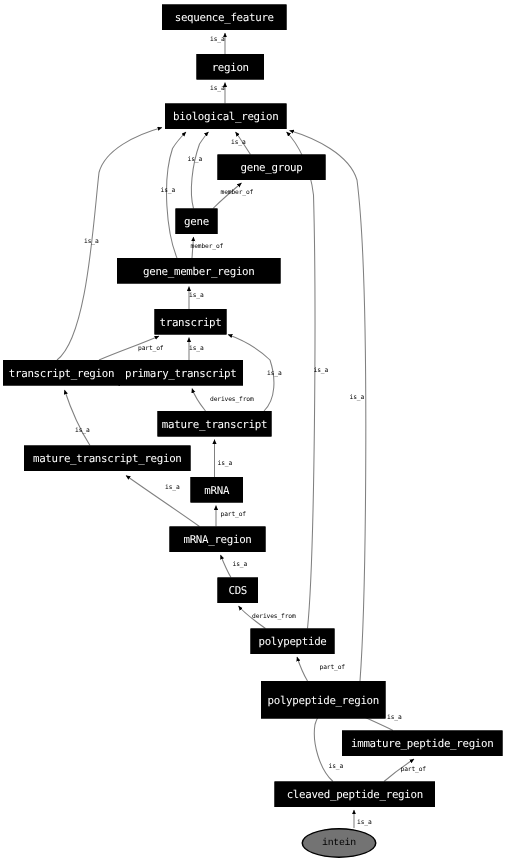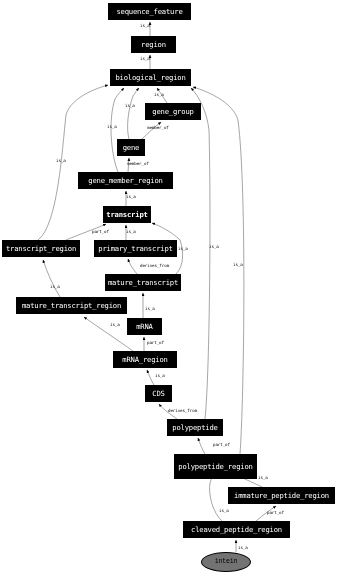--- a/index.html
+++ b/index.html
@@ -100,26 +100,26 @@
     <path d="M256,521 C263,515 270,510 276,506"></path>
 
     <path d="M236,552 L236,540"></path>
   </g>
 </svg>
 
 <div id="nodes">
     <div class="node" style="left: 108px; top: 3px; width: 83px; height: 17px; font-size: 7.2px;">sequence_feature</div>
     <div class="node" style="left: 131px; top: 36px; width: 45px; height: 17px; font-size: 7.2px;">region</div>
     <div class="node" style="left: 110px; top: 69px; width: 81px; height: 17px; font-size: 7.2px;">biological_region</div>
-    <div class="node" style="left: 145px; top: 103px; width: 56px; height: 17px; font-size: 7.2px;">gene_group</div>
+    <div class="node" style="left: 145px; top: 103px; width: 72px; height: 17px; font-size: 7.2px;">gene_group</div>
     <div class="node" style="left: 117px; top: 139px; width: 28px; height: 17px; font-size: 7.2px;">gene</div>
-    <div class="node" style="left: 78px; top: 172px; width: 95px; height: 17px; font-size: 7.2px;">gene_member_region</div>
-    <div class="node" style="left: 103px; top: 206px; width: 48px; height: 17px; font-size: 7.2px; font-weight: bold;">transcript</div>
+    <div class="node" style="left: 78px; top: 172px; width: 109px; height: 17px; font-size: 7.2px;">gene_member_region</div>
+    <div class="node" style="left: 103px; top: 206px; width: 48px; height: 17px; font-size: 7.2px;">transcript</div>
     <div class="node" style="left: 2px; top: 240px; width: 78px; height: 17px; font-size: 7.2px;">transcript_region</div>
-    <div class="node" style="left: 94px; top: 240px; width: 83px; height: 17px; font-size: 7.2px;">primary_transcript</div>
+    <div class="node" style="left: 79px; top: 240px; width: 83px; height: 17px; font-size: 7.2px;">primary_transcript</div>
     <div class="node" style="left: 105px; top: 274px; width: 76px; height: 17px; font-size: 7.2px;">mature_transcript</div>
     <div class="node" style="left: 16px; top: 297px; width: 111px; height: 17px; font-size: 7.2px;">mature_transcript_region</div>
     <div class="node" style="left: 127px; top: 318px; width: 35px; height: 17px; font-size: 7.2px; text-align: right;">mRNA</div>
     <div class="node" style="left: 113px; top: 351px; width: 64px; height: 17px; font-size: 7.2px;">mRNA_region</div>
     <div class="node" style="left: 145px; top: 385px; width: 27px; height: 17px; font-size: 7.2px;">CDS</div>
     <div class="node" style="left: 167px; top: 419px; width: 56px; height: 17px; font-size: 7.2px;">polypeptide</div>
     <div class="node" style="left: 174px; top: 454px; width: 83px; height: 25px; font-size: 7.2px;">polypeptide_region</div>
     <div class="node" style="left: 228px; top: 487px; width: 107px; height: 17px; font-size: 7.2px;">immature_peptide_region</div>
     <div class="node" style="left: 183px; top: 521px; width: 107px; height: 17px; font-size: 7.2px;">cleaved_peptide_region</div>
     <div class="node ellipse" style="left: 201px; top: 552px; width: 50px; height: 20px; font-size: 6.6px; background: #737373; color: rgb(0, 0, 0); font-family: Liberation Mono, monospace;">intein</div>

